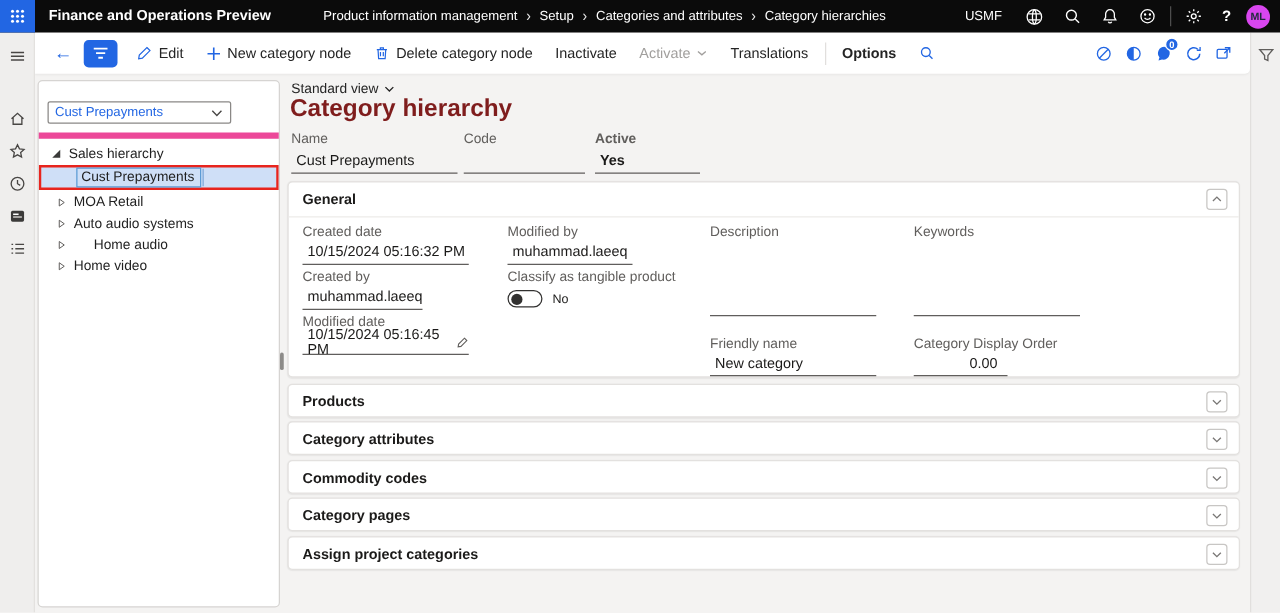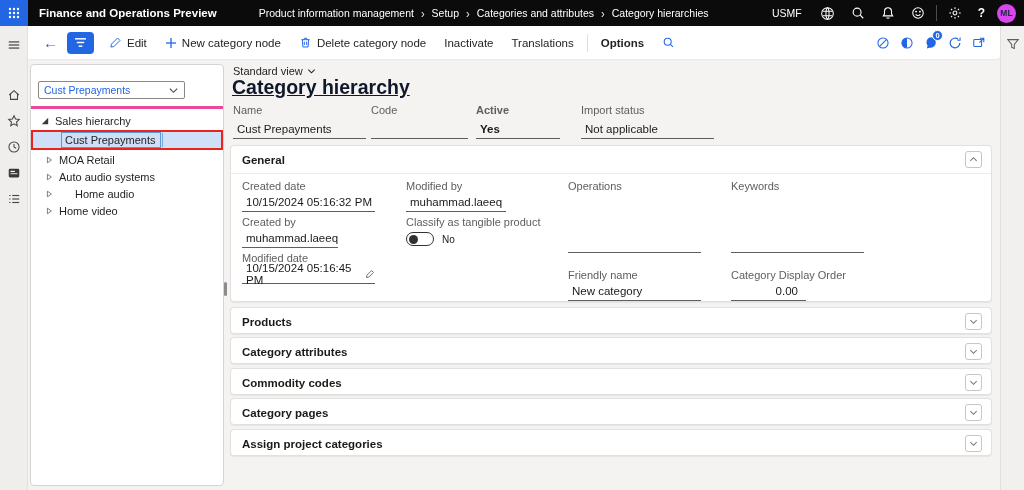--- a/index.html
+++ b/index.html
@@ -42,34 +42,34 @@
   .tb-ico { position:relative; width:22px; height:22px; display:flex; align-items:center; justify-content:center; color:#2266e3; cursor:pointer; }
   .badge { position:absolute; top:-2px; right:-1px; min-width:11px; height:11px; border-radius:6px; background:#2266e3; color:#fff; font-size:7.5px; font-weight:bold; display:flex; align-items:center; justify-content:center; border:1px solid #fff; padding:0 1px; }
 
   
   .page { position:absolute; left:28px; top:59px; width:972px; height:431px; background:#f4f3f2; }
 
   
   .tree-card { position:absolute; left:2px; top:5px; width:194px; height:422px; background:#fff; border:1px solid #d6d4d2; border-radius:4px; }
   .tree-combo { position:absolute; left:7px; top:16px; width:147px; height:18px; border:1px solid #8a8886; border-radius:2px; display:flex; align-items:center; padding:0 5px; cursor:pointer; background:#fff; }
   .tree-combo .val { color:#2266e3; font-size:10.5px; flex:1; white-space:nowrap; overflow:hidden; }
-  .tree-box { position:absolute; left:0px; top:41px; width:192px; height:379px; border-top:3px solid #ec4899; overflow:hidden; }
+  .tree-box { position:absolute; left:0px; top:41px; width:192px; height:379px; border-top:5px solid #ec4899; overflow:hidden; }
   .tree-row { position:relative; display:flex; align-items:center; height:17px; font-size:11px; cursor:pointer; }
   .tree-row .tw { width:12px; display:flex; justify-content:center; color:#444; }
   .tree-row.root { margin-top:3px; padding-left:8px; }
   .tree-row.child { padding-left:12px; }
   .tree-row.selected { height:20px; background:#cfdff7; border:2px solid #e8241d; padding-left:0; margin:1px 0; }
   .edit-box { margin-left:28px; border:1px solid #5b9bd5; background:transparent; height:16px; display:flex; align-items:center; padding:0 5px 0 3px; font-size:11px; }
   .caret-line { width:1px; height:14px; background:#7da7d9; margin-left:1px; }
   .splitter-grip { position:absolute; left:196px; top:223px; width:3px; height:14px; background:#8d8b89; border-radius:2px; cursor:col-resize; }
 
   
   .main { position:absolute; left:202px; top:0; width:766px; height:431px; }
   .view-switch { position:absolute; left:3px; top:6px; font-size:11px; color:#242424; display:flex; align-items:center; gap:4px; cursor:pointer; }
-  .page-title { position:absolute; left:2px; top:17px; font-size:19.5px; font-weight:bold; color:#0f172a;text-decoration:underline; }
+  .page-title { position:absolute; left:2px; top:17px; font-size:19.5px; font-weight:bold; color:#7f1d1d; }
 
   .hdr-field { position:absolute; top:44px; }
   .hdr-field .lbl, .flabel { font-size:11px; color:#605e5c; white-space:nowrap; }
   .hdr-field .val { margin-top:2px; height:20px; font-size:11.5px; color:#1b1a19; border-bottom:1px solid #605e5c; display:flex; align-items:center; padding-left:4px; }
   .f-name { left:3px; width:133px; }
   .f-code { left:141px; width:97px; }
   .f-active { left:246px; width:84px;font-weight:bold; }
   .f-import { left:351px; width:133px; }
 
   .card { position:absolute; left:0px; width:762px; background:#fff; border:1px solid #e3e1df; border-radius:4px; box-shadow:0 0.5px 1px rgba(0,0,0,.06); }
@@ -252,20 +252,28 @@
       <span class="ico">
         <svg width="13" height="13" viewBox="0 0 16 16" fill="none" stroke="currentColor" stroke-width="1.2">
             <path d="M3 4.5h10M6.5 4V2.8h3V4M4.2 4.5l.6 9h6.4l.6-9M6.6 7v4M9.4 7v4"></path>
           </svg>
       </span>
       <span>Delete category node</span>
     </span>
     <span class="tool">
       <span>Inactivate</span>
     </span>
+    <span class="tool disabled">
+      <span>Activate</span>
+      <span class="ico">
+        <svg width="9" height="9" viewBox="0 0 10 10" fill="none" stroke="currentColor" stroke-width="1.2">
+            <path d="m1.5 3.5 3.5 3 3.5-3"></path>
+          </svg>
+      </span>
+    </span>
     <span class="tool">
       <span>Translations</span>
     </span>
     <span class="v-sep"></span>
     <span class="tool bold">
       <span>Options</span>
     </span>
     <span class="tool">
       <span class="ico">
         <svg width="13" height="13" viewBox="0 0 16 16" fill="none" stroke="#2266e3" stroke-width="1.3">
@@ -387,24 +395,20 @@
         <div class="val">Cust Prepayments</div>
       </div>
       <div class="hdr-field f-code">
         <span class="lbl">Code</span>
         <div class="val"></div>
       </div>
       <div class="hdr-field f-active">
         <span class="lbl">Active</span>
         <div class="val">Yes</div>
       </div>
-      <div class="hdr-field f-import">
-        <span class="lbl">Import status</span>
-        <div class="val">Not applicable</div>
-      </div>
 
       <section class="card general-card">
         <div class="card-head">
           <span>General</span>
           <span class="chev-btn">
             <svg width="9" height="9" viewBox="0 0 10 10" fill="none" stroke="currentColor" stroke-width="1.2">
                 <path d="m1.5 6.5 3.5-3.5 3.5 3.5"></path>
               </svg>
           </span>
         </div>
@@ -438,21 +442,21 @@
           <span class="flabel">Classify as tangible product</span>
           <div class="toggle-wrap">
             <span class="toggle">
                 <span class="knob"></span>
               </span>
             <span>No</span>
           </div>
         </div>
 
         <div class="gf" style="left:337px; top:34px; width:133px;">
-          <span class="flabel">Operations</span>
+          <span class="flabel">Description</span>
           <div class="fval empty-tall"></div>
         </div>
         <div class="gf" style="left:337px; top:123px; width:133px;">
           <span class="flabel">Friendly name</span>
           <div class="fval">New category</div>
         </div>
 
         <div class="gf" style="left:500px; top:34px; width:133px;">
           <span class="flabel">Keywords</span>
           <div class="fval empty-tall"></div>

